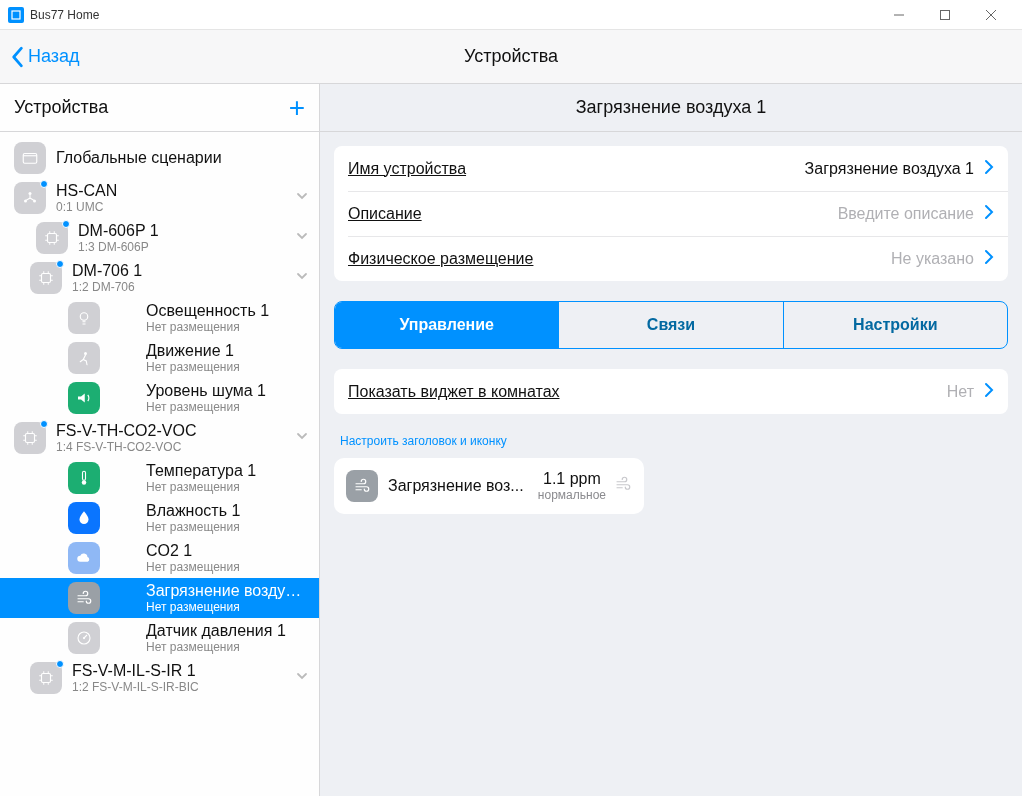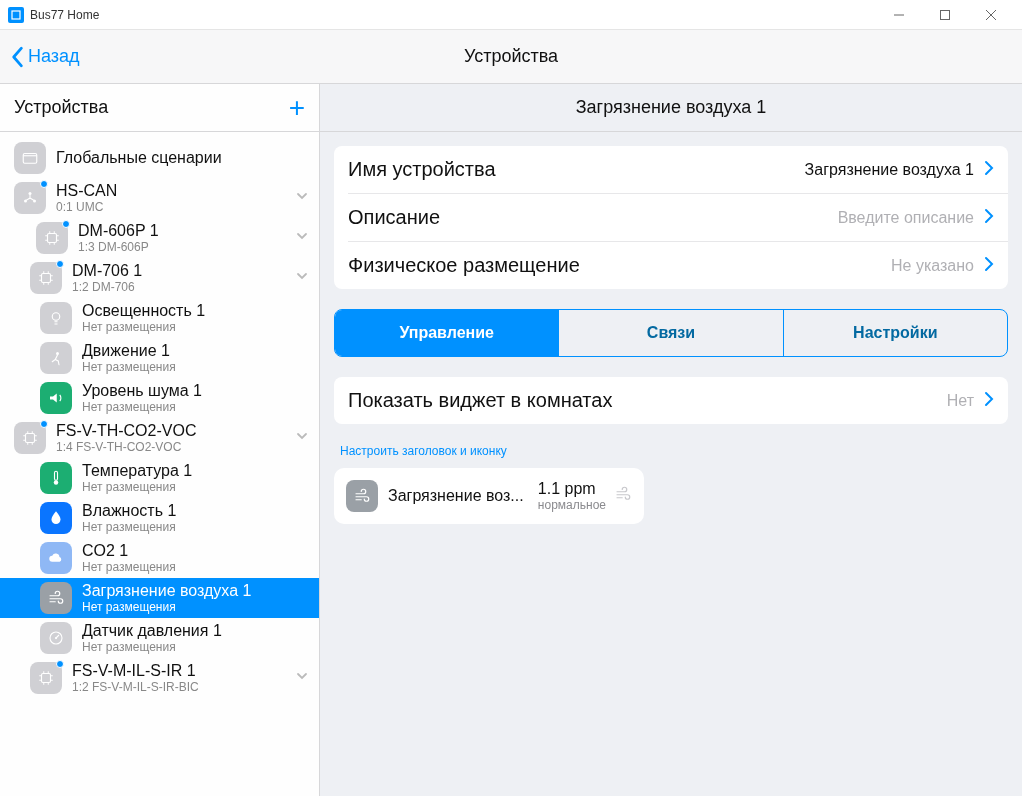--- a/index.html
+++ b/index.html
@@ -19,21 +19,21 @@
 
   .cols { display: flex; height: calc(796px - 30px - 54px); }
   .left { width: 320px; border-right: 1px solid #d7d7d9; display: flex; flex-direction: column; background: #fefefe; }
   .left-head { height: 48px; border-bottom: 1px solid #d7d7d9; display: flex; align-items: center; padding: 0 14px; }
   .left-head-title { font-size: 18px; color: #111; }
   .plus { margin-left: auto; color: #0091ff; font-size: 28px; font-weight: 300; line-height: 1; cursor: pointer; }
   .tree { flex: 1; overflow-y: auto; padding: 6px 0; }
 
   .tree-row { display: flex; align-items: center; padding: 4px 10px 4px 14px; cursor: pointer; position: relative; }
   .tree-row.level1 { padding-left: 14px; }
-  .tree-row.level2 { padding-left: 40px; }
+  .tree-row.level2 { padding-left: 68px; gap: 36px; }
   .tree-row.selected { background: #0091ff; }
   .tree-row.selected .row-title, .tree-row.selected .row-sub { color: #fff; }
   .t-icon { width: 32px; height: 32px; border-radius: 8px; display: flex; align-items: center; justify-content: center; flex: none; margin-right: 10px; position: relative; }
   .t-icon.gray { background: #d0d0d4; }
   .t-icon.chip { background: #d0d0d4; }
   .t-icon.green { background: #1cae72; }
   .t-icon.blue { background: #0a75ff; }
   .t-icon.sky { background: #8fb8f5; }
   .t-icon.slate { background: #9aa0a6; }
   .t-icon svg { width: 18px; height: 18px; }
@@ -45,39 +45,39 @@
   .chev svg { width: 14px; height: 14px; }
 
   .right { flex: 1; background: #eef0f4; display: flex; flex-direction: column; overflow-y: auto; }
   .right-head { height: 48px; border-bottom: 1px solid #d7d7d9; display: flex; align-items: center; justify-content: center; background: #eef0f4; }
   .right-head-title { font-size: 18px; color: #111; }
   .detail-body { padding: 14px; }
 
   .card { background: #fff; border-radius: 8px; overflow: hidden; margin-bottom: 20px; }
   .card-row { display: flex; align-items: center; padding: 12px 14px; min-height: 45px; cursor: pointer; }
   .card-row + .card-row { border-top: 1px solid #e7e7e9; margin: 0 0 0 14px; padding-left: 0; }
-  .card-label { font-size: 20px; color: #111; }
+  .card-label { font-size: 16px; color: #111; text-decoration: underline; }
   .card-value { margin-left: auto; font-size: 16px; color: #111; margin-right: 10px; }
   .card-value.muted { color: #b0b0b4; }
   .card-chev { color: #c8c8cc; }
   .card-chev svg { width: 10px; height: 16px; }
 
   .seg { display: flex; border: 1px solid #0091ff; border-radius: 8px; overflow: hidden; margin-bottom: 20px; height: 48px; font-weight: bold; }
   .seg-btn { flex: 1; display: flex; align-items: center; justify-content: center; font-size: 16px; color: #0369a1; background: transparent; cursor: pointer; }
   .seg-btn + .seg-btn { border-left: 1px solid #0091ff; }
   .seg-btn.active { background: #0091ff; color: #fff; }
 
   .section-label { font-size: 13px; color: #8a8a8e; margin: 0 0 10px 6px; letter-spacing: 0.5px; }
   .link { font-size: 12px; color: #0091ff; margin: 0 0 10px 6px; display: block; cursor: pointer; }
 
   .widget { background: #fff; border-radius: 10px; width: 310px; height: 56px; display: flex; align-items: center; padding: 0 12px; }
   .widget .wicon { width: 32px; height: 32px; border-radius: 8px; background: #9aa0a6; display: flex; align-items: center; justify-content: center; margin-right: 10px; flex: none; }
   .widget .wicon svg { width: 18px; height: 18px; }
   .widget .wtitle { font-size: 16px; color: #111; white-space: nowrap; overflow: hidden; text-overflow: ellipsis; max-width: 150px; }
-  .widget .wvals { margin-left: auto; text-align: left; }
+  .widget .wvals { margin-left: auto; text-align: center; }
   .widget .wval { font-size: 16px; color: #111; }
   .widget .wstatus { font-size: 12px; color: #8a8a8e; }
   .widget .wtail { margin-left: 8px; color: #c8c8cc; }
   .widget .wtail svg { width: 18px; height: 18px; }
 </style>
 </head>
 <body>
 
 <div class="titlebar">
   <span class="app-icon">

